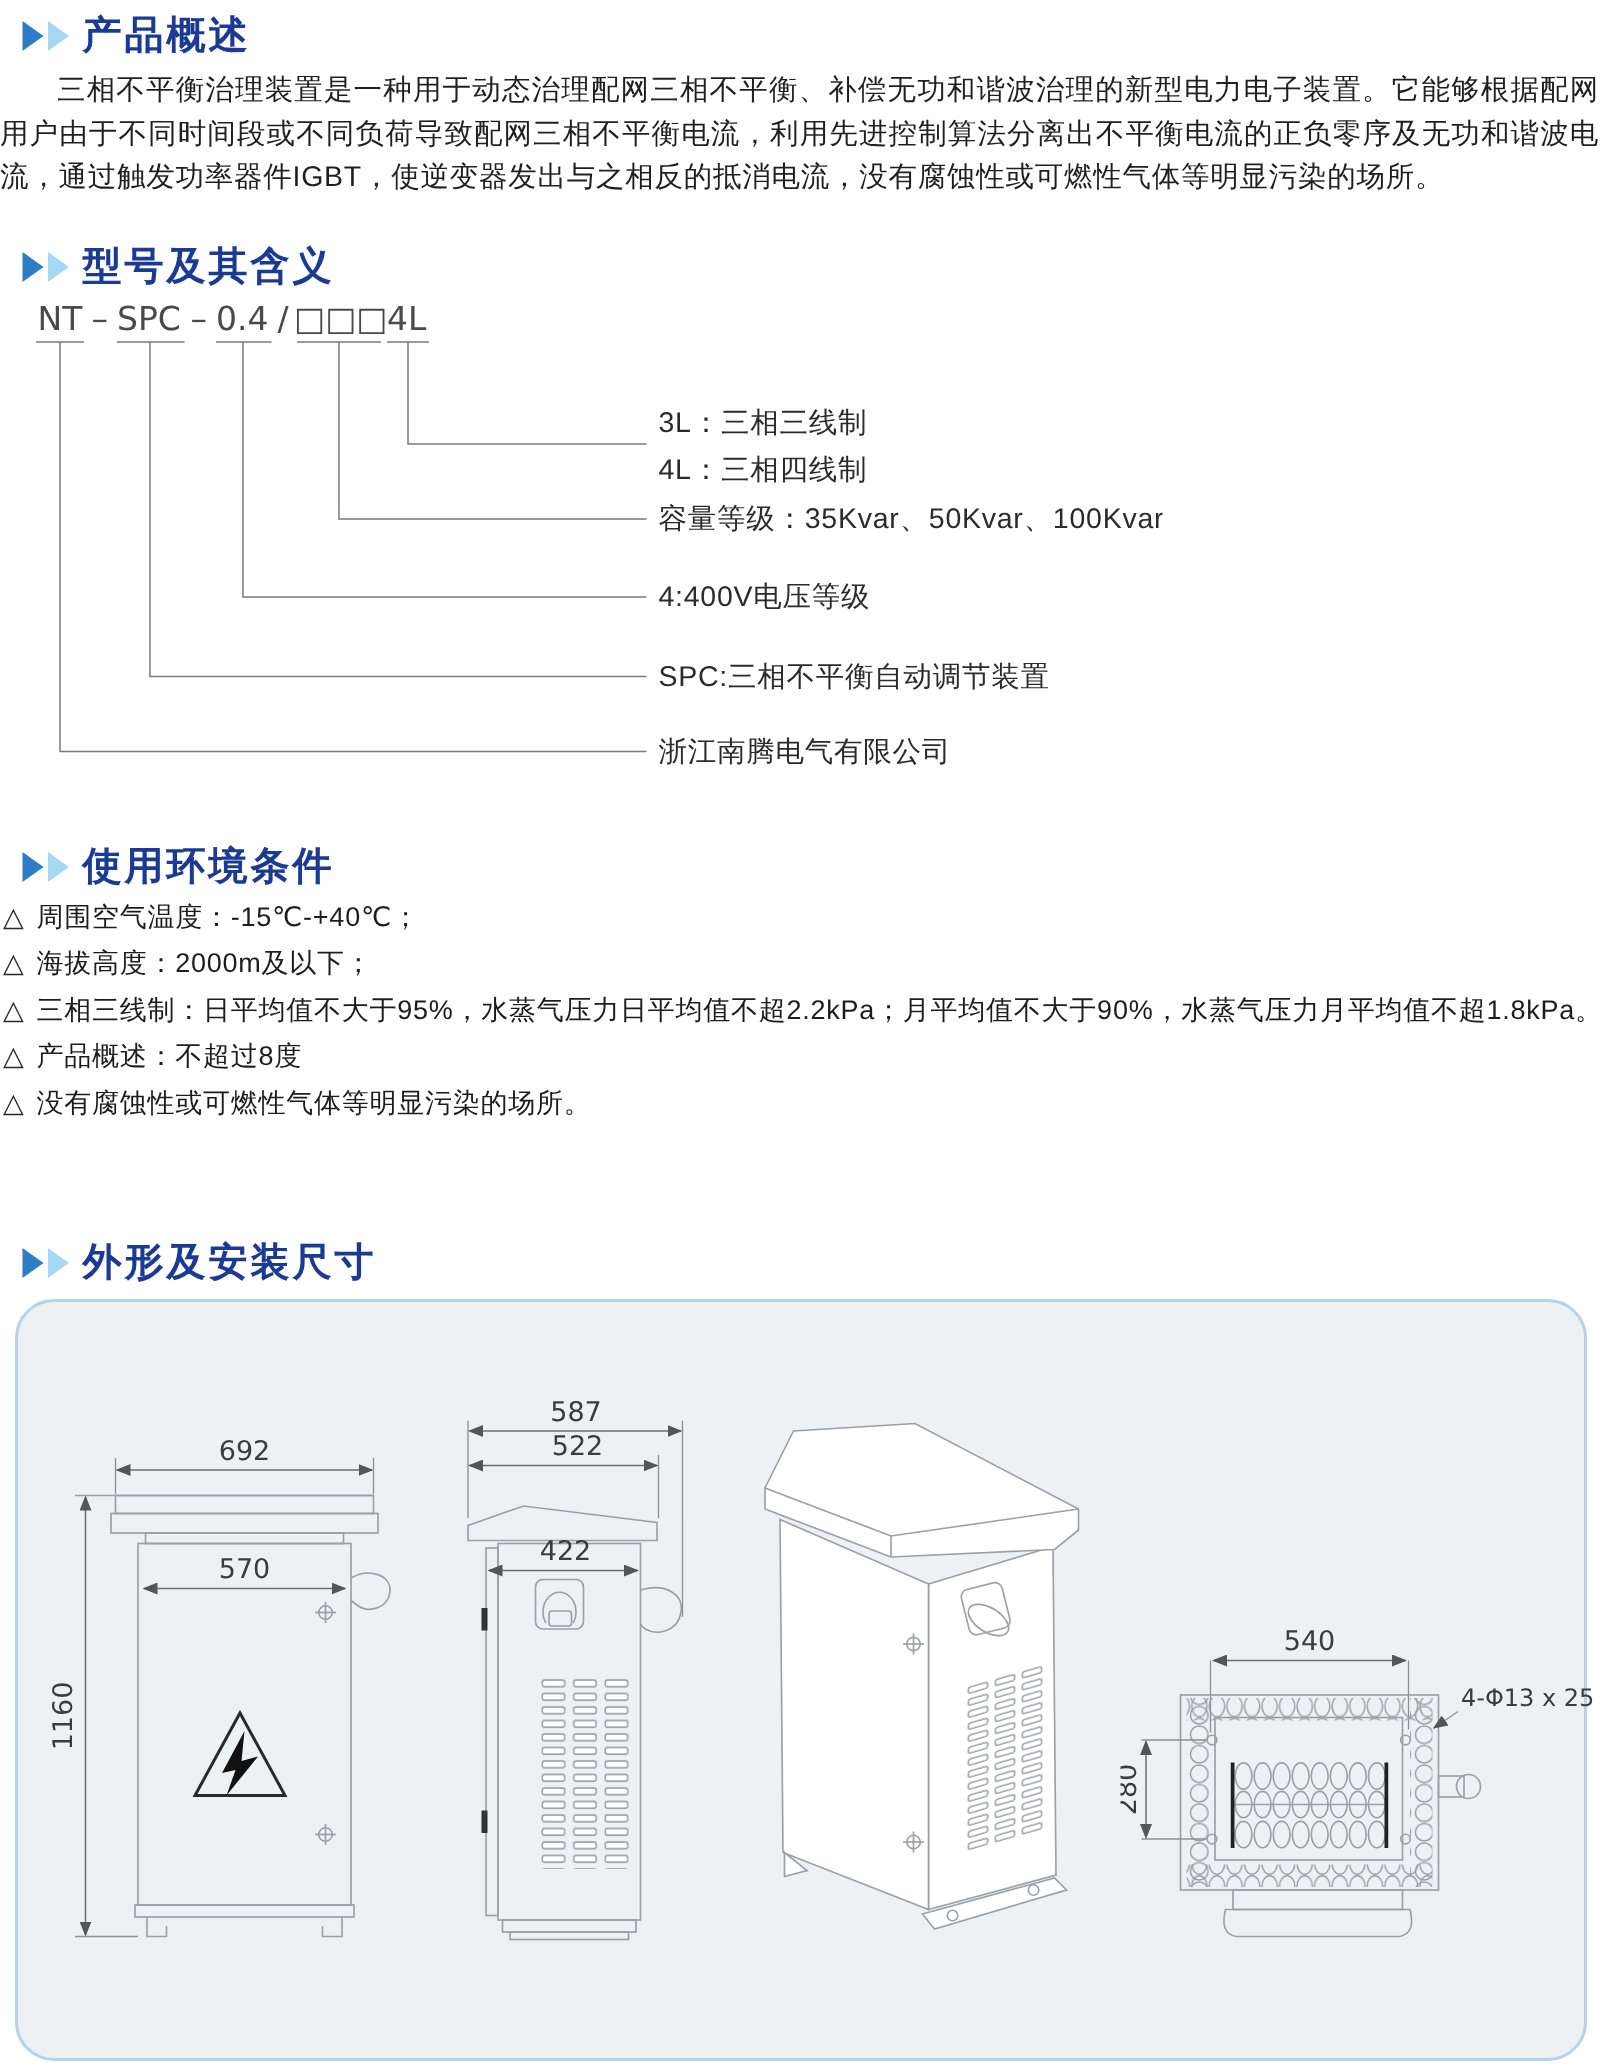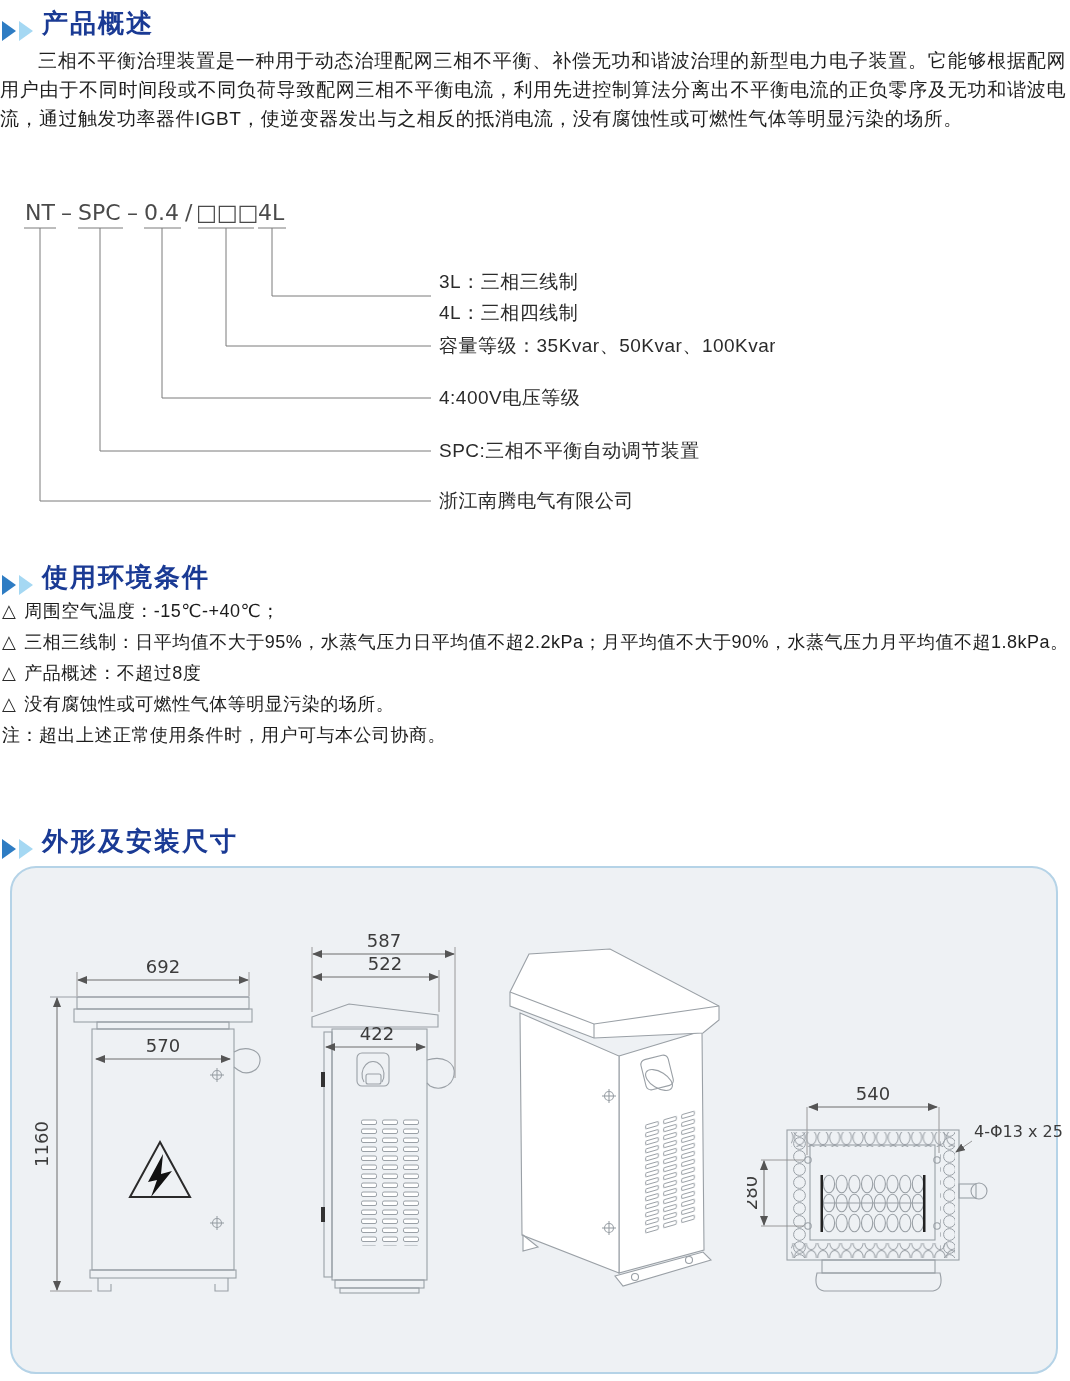--- a/index.html
+++ b/index.html
@@ -1,20 +1,20 @@
 <!DOCTYPE html>
 <html><head>
 <meta charset="utf-8">
 <style>
   * { margin:0; padding:0; box-sizing:border-box; }
   body { background:#fff; font-family:"Liberation Sans","DejaVu Sans",sans-serif; }
   .page { position:relative; width:1070px; height:1381px; background:#ffffff; overflow:hidden; }
 
   
-  .sec-h { position:absolute; left:2px; display:flex; align-items:flex-end; gap:9px; }
+  .sec-h { position:absolute; left:15px; display:flex; align-items:center; gap:9px; }
   .arrows { display:flex; gap:3px; align-items:center; }
   .tri { width:0; height:0; border-top:10px solid transparent; border-bottom:10px solid transparent; }
   .tri.dark  { border-left:14px solid #2e7cc3; }
   .tri.light { border-left:14px solid #a5d8f3; }
   .h-txt { font-size:26px; font-weight:800; color:#1a3a94; letter-spacing:2px; }
 
   
   .para { position:absolute; left:0; top:46px; width:1066px; font-size:19px; line-height:29px;
           color:#1f1f1f; text-align:justify; text-indent:38px; letter-spacing:0.5px; }
 
@@ -76,20 +76,27 @@
 
   <div class="sec-h" style="top:6px;">
     <span class="arrows">
       <span class="tri dark"></span>
       <span class="tri light"></span>
     </span>
     <span class="h-txt">产品概述</span>
   </div>
   <p class="para">三相不平衡治理装置是一种用于动态治理配网三相不平衡、补偿无功和谐波治理的新型电力电子装置。它能够根据配网用户由于不同时间段或不同负荷导致配网三相不平衡电流，利用先进控制算法分离出不平衡电流的正负零序及无功和谐波电流，通过触发功率器件IGBT，使逆变器发出与之相反的抵消电流，没有腐蚀性或可燃性气体等明显污染的场所。</p>
 
+  <div class="sec-h" style="top:160px;">
+    <span class="arrows">
+      <span class="tri dark"></span>
+      <span class="tri light"></span>
+    </span>
+    <span class="h-txt">型号及其含义</span>
+  </div>
 
   <svg class="model-svg" width="760" height="330" viewBox="0 0 760 330">
 
     <g>
       <text class="mcode" x="10" y="28">NT</text>
       <text class="mcode" x="46" y="28">–</text>
       <text class="mcode" x="63" y="28">SPC</text>
       <text class="mcode" x="112" y="28">–</text>
       <text class="mcode" x="129" y="28">0.4</text>
       <text class="mcode" x="170" y="28">/</text>
@@ -125,24 +132,24 @@
 
   <div class="sec-h" style="top:560px;">
     <span class="arrows">
       <span class="tri dark"></span>
       <span class="tri light"></span>
     </span>
     <span class="h-txt">使用环境条件</span>
   </div>
   <div class="env-list">
     <div class="env-item"><span class="env-bullet">△</span><span>周围空气温度：-15℃-+40℃；</span></div>
+    <div class="env-item"><span class="env-bullet">△</span><span>海拔高度：2000m及以下；</span></div>
     <div class="env-item"><span class="env-bullet">△</span><span>三相三线制：日平均值不大于95%，水蒸气压力日平均值不超2.2kPa；月平均值不大于90%，水蒸气压力月平均值不超1.8kPa。</span></div>
     <div class="env-item"><span class="env-bullet">△</span><span>产品概述：不超过8度</span></div>
     <div class="env-item"><span class="env-bullet">△</span><span>没有腐蚀性或可燃性气体等明显污染的场所。</span></div>
-    <div class="env-note">注：超出上述正常使用条件时，用户可与本公司协商。</div>
   </div>
 
   <div class="sec-h" style="top:824px;">
     <span class="arrows">
       <span class="tri dark"></span>
       <span class="tri light"></span>
     </span>
     <span class="h-txt">外形及安装尺寸</span>
   </div>
 

